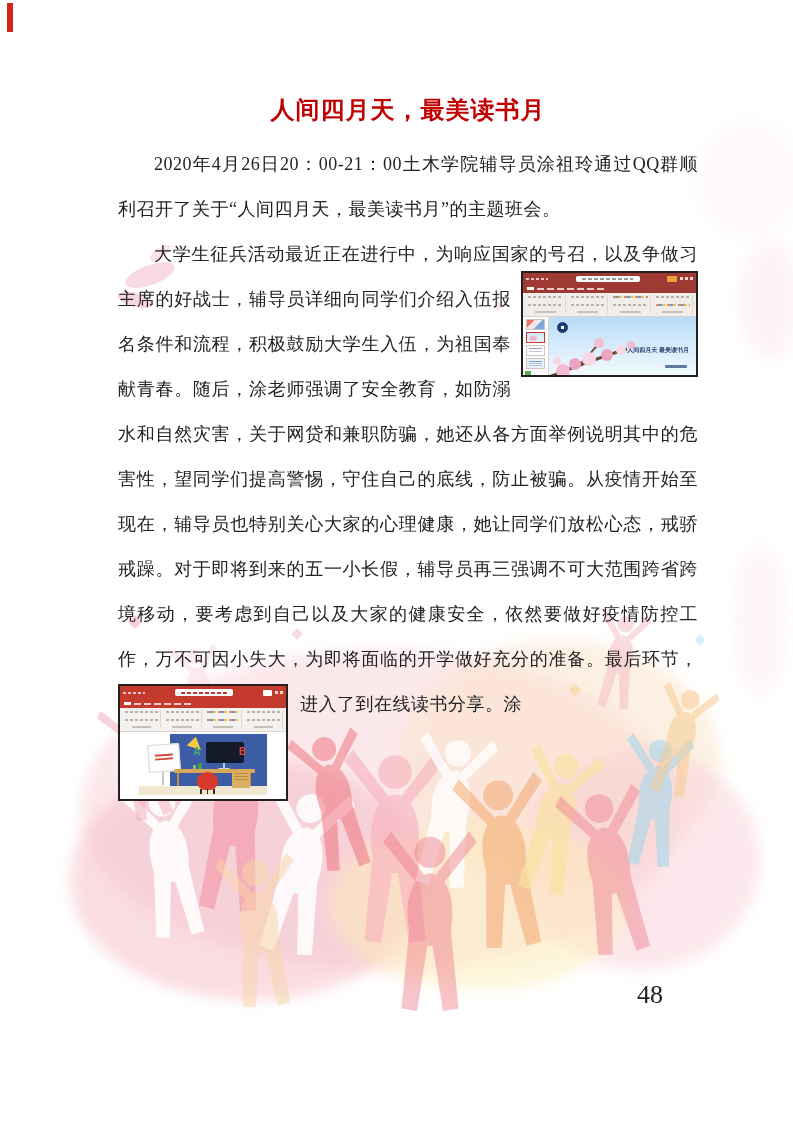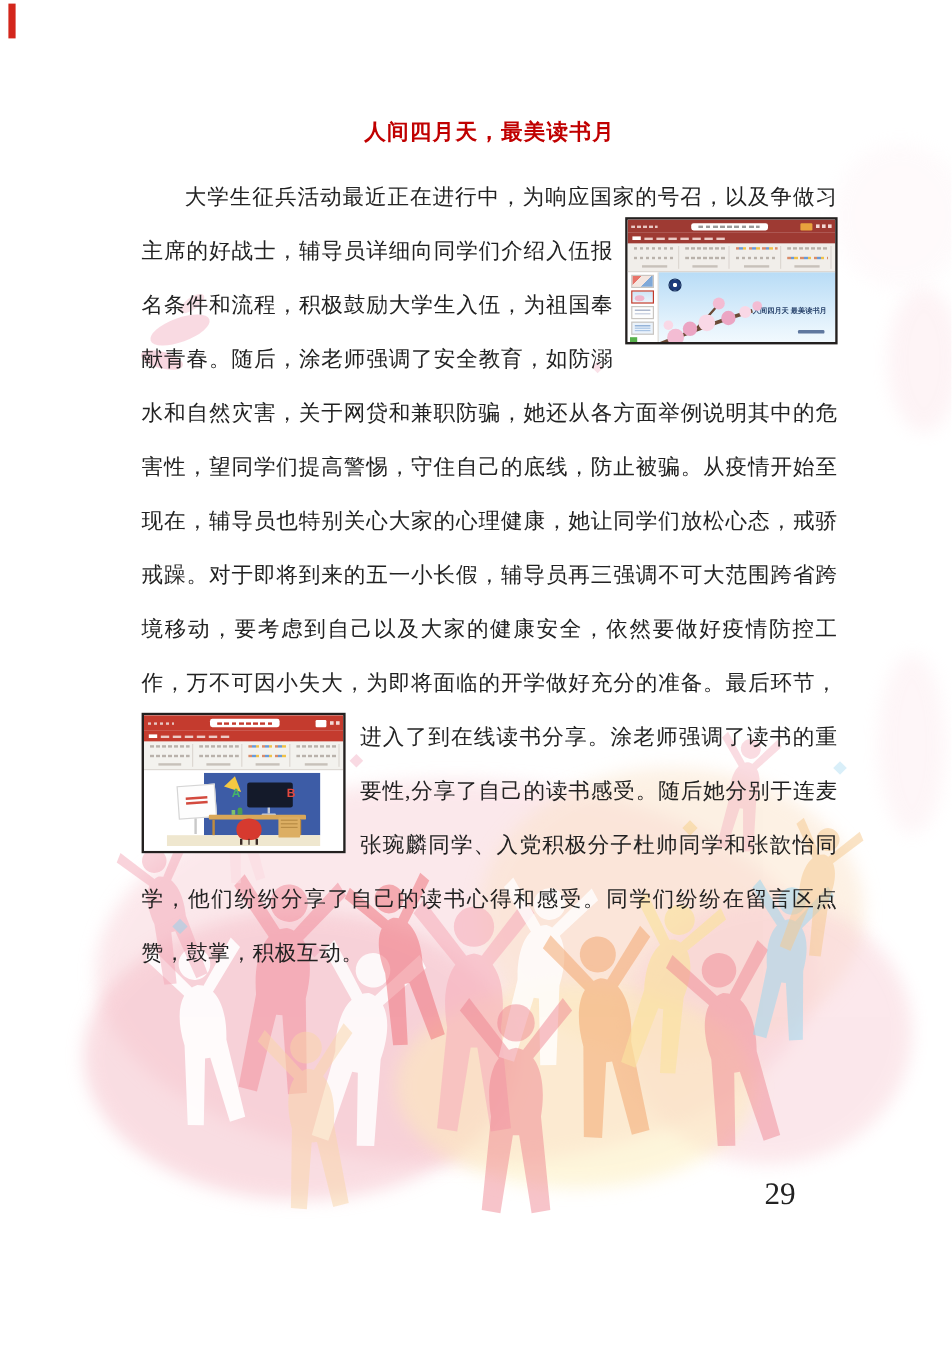--- a/index.html
+++ b/index.html
@@ -2,21 +2,21 @@
 <html><head>
 <meta charset="utf-8">
 <style>
   html,body{margin:0;padding:0;background:#ffffff;}
   #page{position:relative;width:793px;height:1122px;background:#ffffff;overflow:hidden;
         font-family:"Liberation Serif","DejaVu Serif",serif;color:#1c1c1c;}
   
   #wm{position:absolute;left:0;top:0;z-index:0;pointer-events:none;}
   
   .content{position:absolute;left:118px;top:90px;width:580px;z-index:1;}
-  .doc-title{font-size:18px;font-weight:bold;color:#c00000;text-align:center;
+  .doc-title{font-size:24px;font-weight:bold;color:#c00000;text-align:center;
              letter-spacing:1px;line-height:40px;margin-bottom:12px;}
   .para{font-size:18px;line-height:45px;text-align:justify;text-indent:2em;
         letter-spacing:0.5px;color:#222;}
   
   .window{box-sizing:border-box;border:2px solid #23201f;background:#fff;position:relative;overflow:hidden;}
   .winA{float:right;width:177px;height:106px;margin:-6px 0 8px 10px;}
   .winB{float:left;width:170px;height:117px;margin:2px 12px 6px 0;}
   .tbarA{height:11px;background:#9e3a33;display:flex;align-items:center;padding:0 3px;box-sizing:border-box;}
   .tbarB{height:13px;background:#c43b2e;display:flex;align-items:center;padding:0 3px;box-sizing:border-box;}
   .qat{width:22px;height:2px;background:repeating-linear-gradient(90deg,#e8c7c2 0 3px,transparent 3px 5px);}
@@ -146,20 +146,21 @@
     <rect x="-3.5" y="-3.5" width="7" height="7" fill="#f5bccb" opacity="0.45" transform="translate(498,306) rotate(45)"></rect>
     <rect x="-4" y="-4" width="8" height="8" fill="#9fd8ef" opacity="0.4" transform="translate(700,640) rotate(45)"></rect>
   </svg>
 
   <div class="corner-mark"></div>
 
   <div class="content">
 
     <div class="doc-title">人间四月天，最美读书月</div>
 
+    <div class="para"><span>2020年4月26日20：00-21：00土木学院辅导员涂祖玲通过QQ群顺利召开了关于“人间四月天，最美读书月”的主题班会。</span></div>
 
     <div class="para"><span>大学生征兵活动最近正在进行中，为响应国家的号召，以及争做习主</span><div class="window winA">
         <div class="tbarA">
           <div class="qat"></div>
           <div class="pill pillA">
               <div class="pill-dash"></div>
             </div>
           <div class="share-btn"></div>
           <div class="winctl">
               <i></i>
@@ -293,20 +294,20 @@
             <div class="bb-leg bl1"></div>
             <div class="bb-leg bl2"></div>
             <div class="bb-leg bl3"></div>
             <div class="drawers">
                 <i></i>
                 <i></i>
                 <i></i>
               </div>
           </div>
         </div>
-      </div><span>老师强调了读书的重要性,分享了自己的读书感受。随后她分别于连麦张琬麟同学、入党积极分子杜帅同学和张歆怡同学，他们纷纷分享了自己的读书心得和感受。同学们纷纷在留言区点赞，鼓掌，积极互动。</span></div>
+      </div></div>
 
 
   </div>
 
-  <div class="page-number">29</div>
+  <div class="page-number">48</div>
 
 </div>
 
 </body></html>

